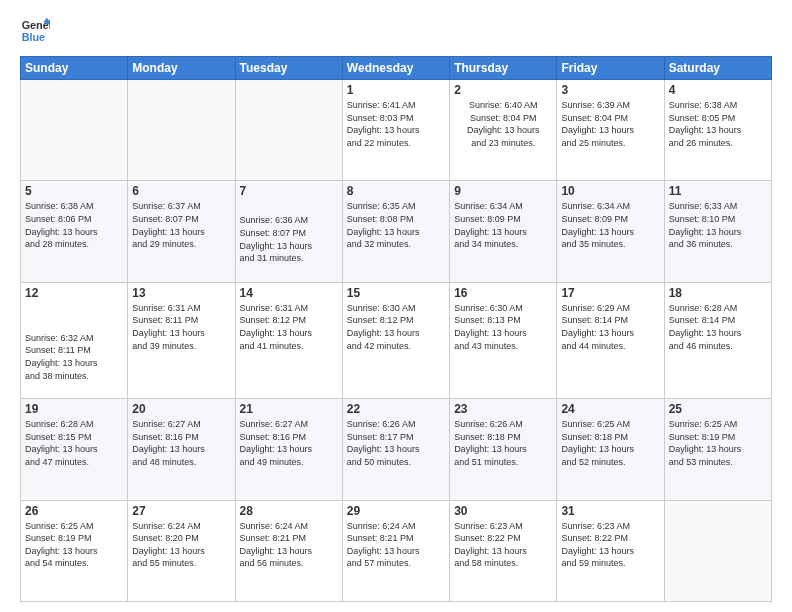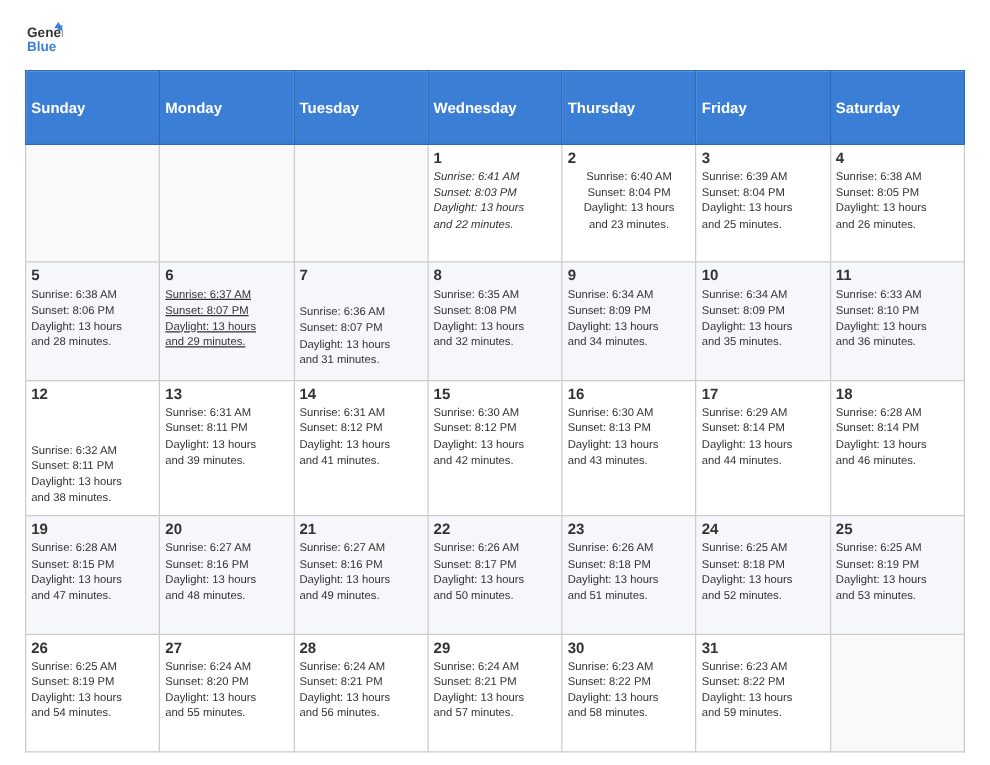--- a/index.html
+++ b/index.html
@@ -49,21 +49,21 @@
       width: 100%;
       border-collapse: collapse;
       flex: 1;
       table-layout: fixed;
     }
     thead th {
       background: #3a7fd5;
       color: #fff;
       font-size: 12px;
       font-weight: bold;
-      padding: 22px 4px;
+      padding: 4px 4px;
       text-align: left;
       border: 1px solid #2d6bb8;
     }
     tbody td {
       border: 1px solid #ccc;
       vertical-align: top;
       padding: 3px 4px;
       font-size: 9.5px;
       color: #333;
       height: 90px;
@@ -121,21 +121,21 @@
           <th>Saturday</th>
         </tr>
     </thead>
     <tbody id="calendar-body">
         <tr>
           <td class="empty"></td>
           <td class="empty"></td>
           <td class="empty"></td>
           <td>
             <span class="day-num">1</span>
-            <div class="cell-info" style="white-space: pre-line; font-style: italic;">Sunrise: 6:41 AM
+            <div class="cell-info" style="white-space: pre-line;">Sunrise: 6:41 AM
 Sunset: 8:03 PM
 Daylight: 13 hours
 and 22 minutes.</div>
           </td>
           <td>
             <span class="day-num">2</span>
             <div class="cell-info" style="white-space: pre-line; text-align: center;">Sunrise: 6:40 AM
 Sunset: 8:04 PM
 Daylight: 13 hours
 and 23 minutes.</div>
@@ -158,21 +158,21 @@
         <tr>
           <td>
             <span class="day-num">5</span>
             <div class="cell-info" style="white-space: pre-line;">Sunrise: 6:38 AM
 Sunset: 8:06 PM
 Daylight: 13 hours
 and 28 minutes.</div>
           </td>
           <td>
             <span class="day-num">6</span>
-            <div class="cell-info" style="white-space: pre-line; text-decoration: underline;">Sunrise: 6:37 AM
+            <div class="cell-info" style="white-space: pre-line;">Sunrise: 6:37 AM
 Sunset: 8:07 PM
 Daylight: 13 hours
 and 29 minutes.</div>
           </td>
           <td>
             <span class="day-num">7</span>
             <div class="cell-info" style="white-space: pre-line; margin-top: 16px;">Sunrise: 6:36 AM
 Sunset: 8:07 PM
 Daylight: 13 hours
 and 31 minutes.</div>

